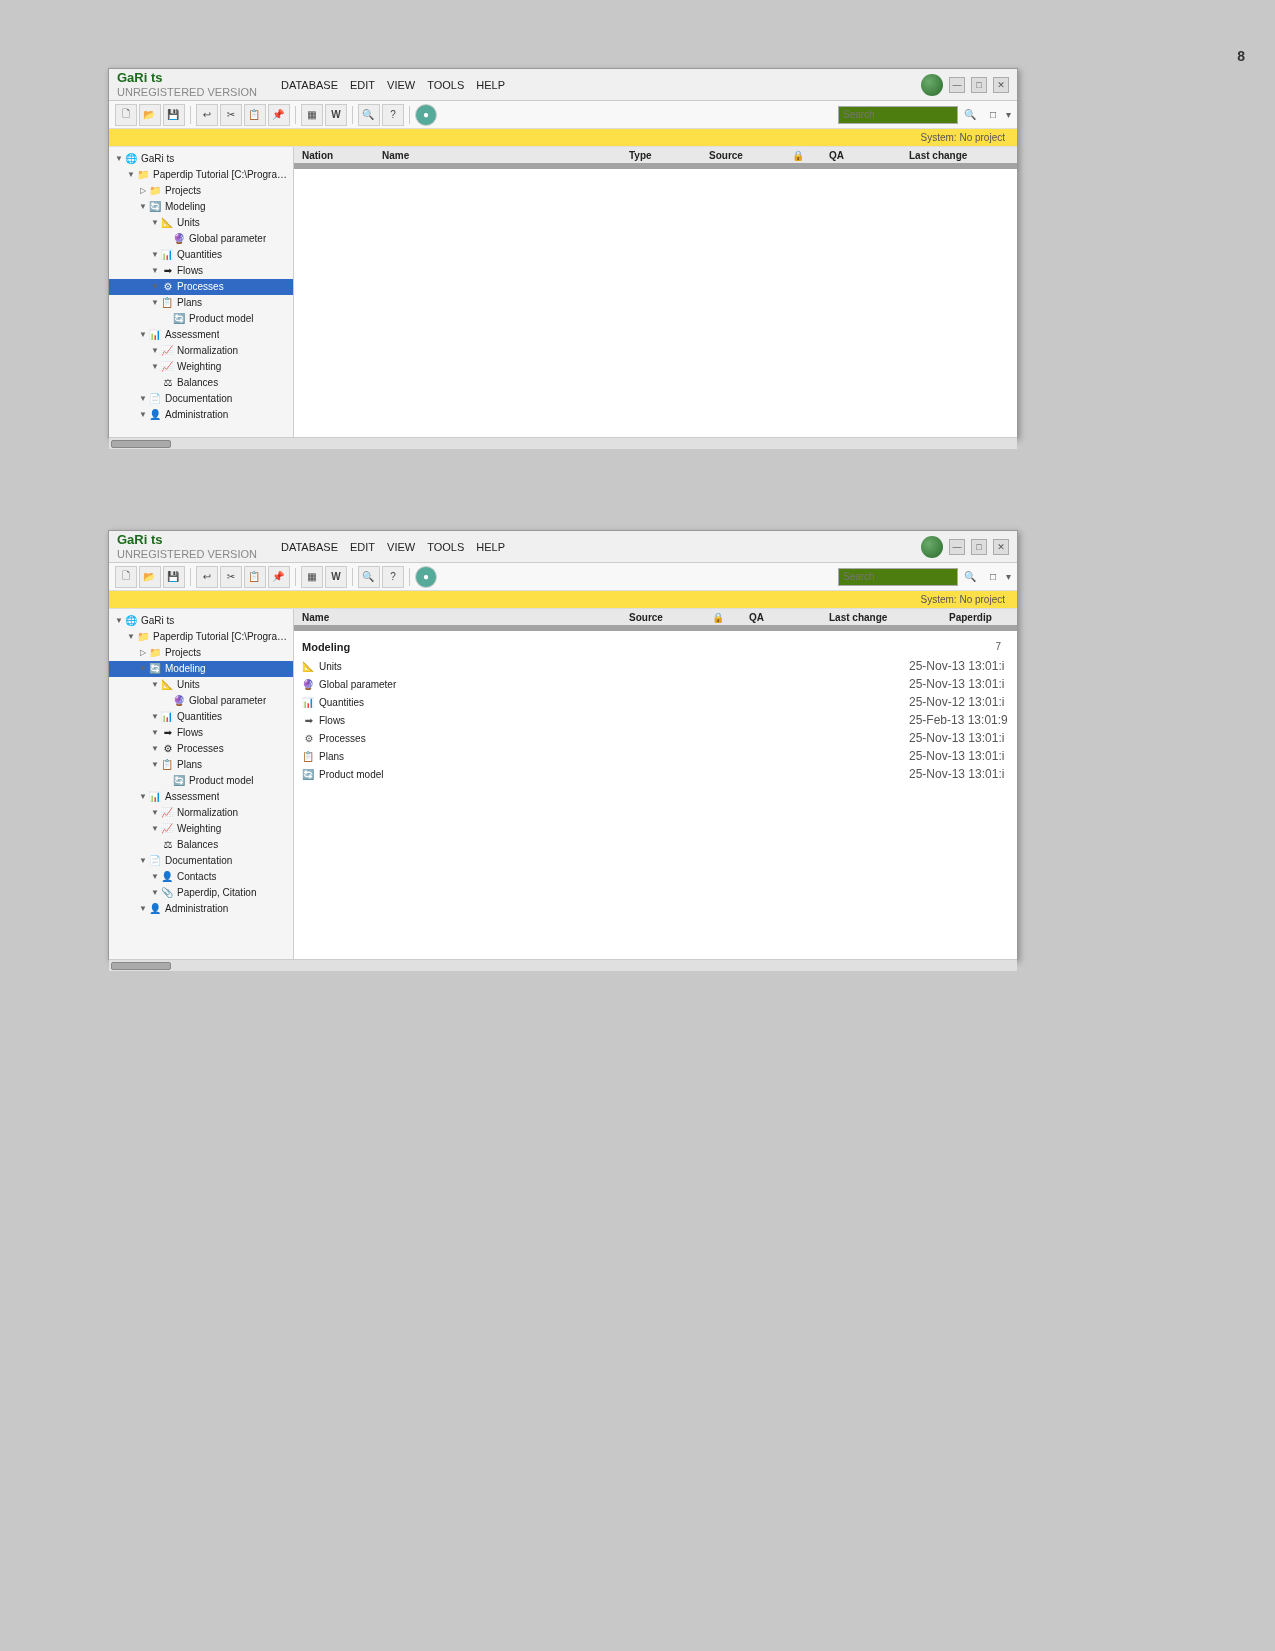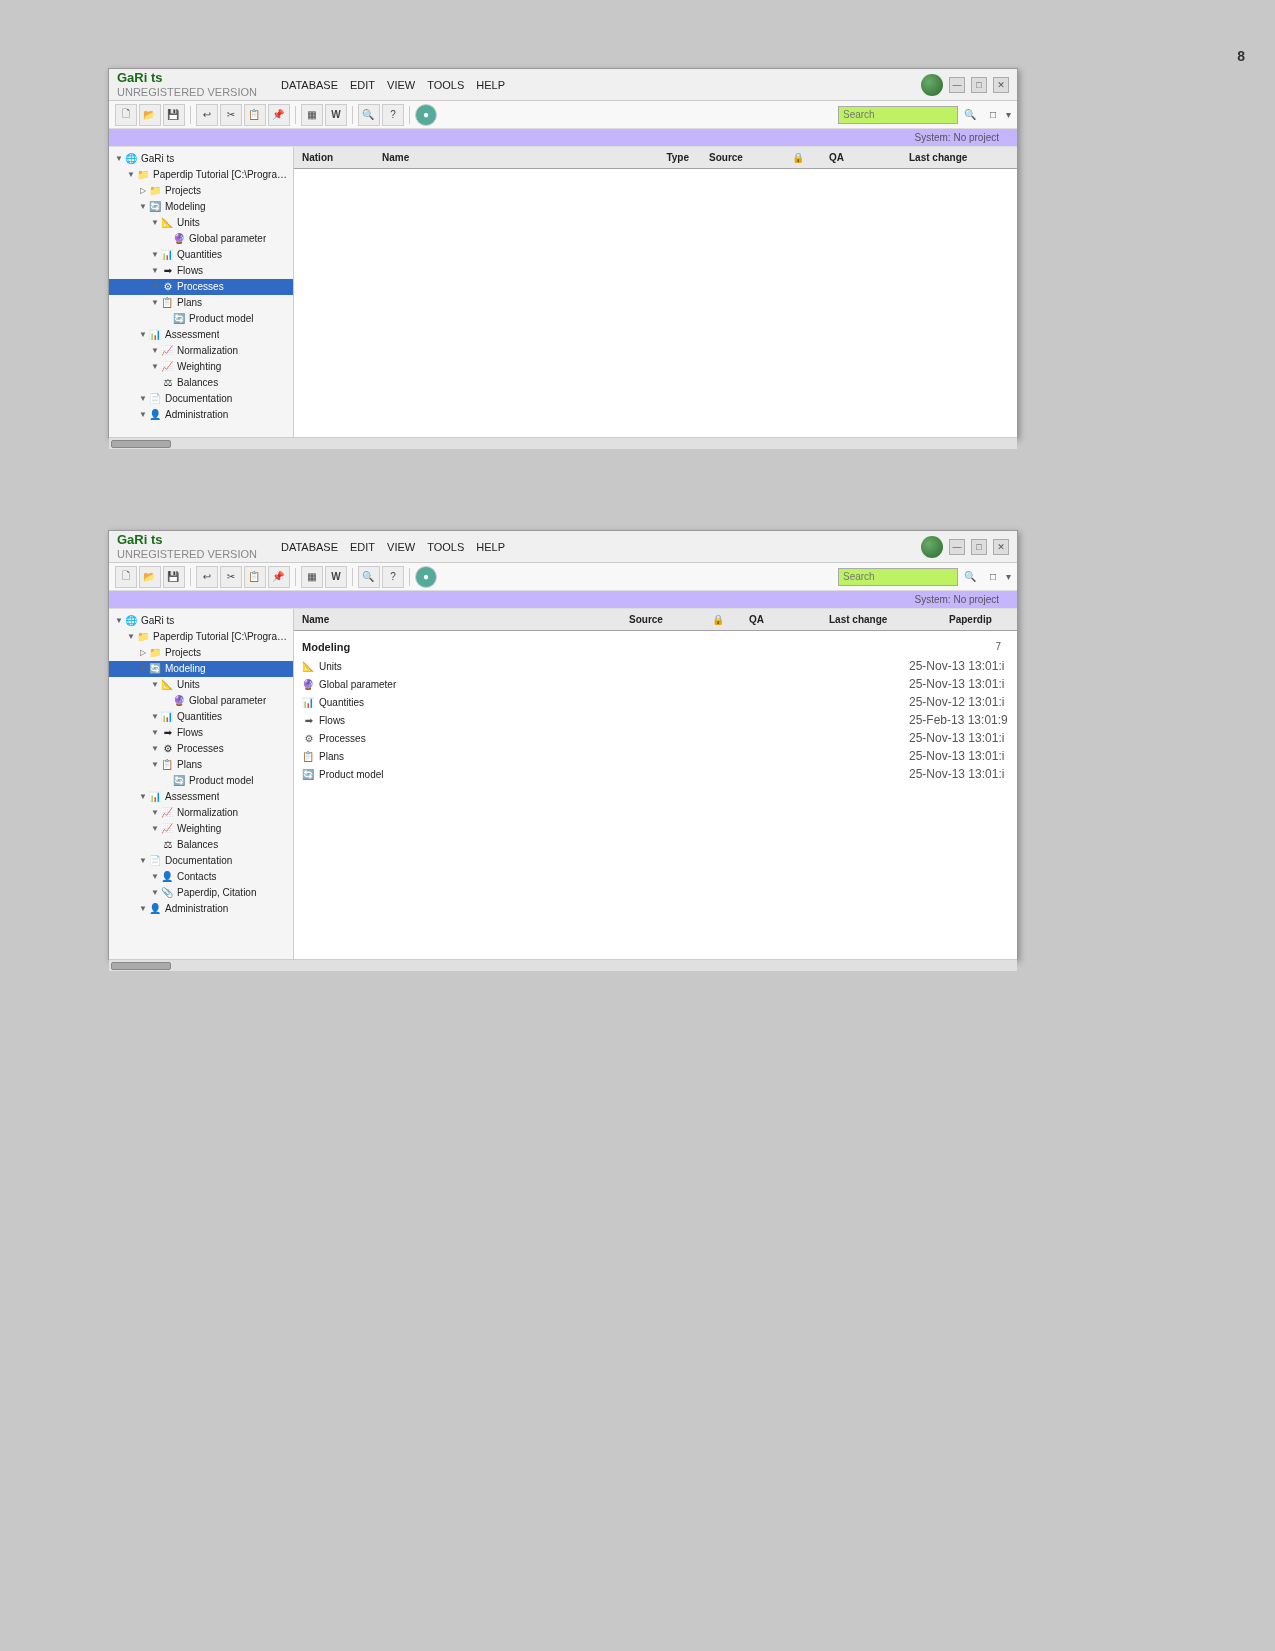--- a/index.html
+++ b/index.html
@@ -118,41 +118,41 @@
       display: flex;
       align-items: center;
       gap: 4px;
     }
     .search-box {
       height: 18px;
       width: 120px;
       border: 1px solid #aaa;
       padding: 0 4px;
       font-size: 10px;
-      background: #bef264;
+      background: #4d7c0f;
     }
     .tb-icon-btn {
       width: 18px;
       height: 18px;
       display: inline-flex;
       align-items: center;
       justify-content: center;
       cursor: pointer;
       font-size: 10px;
       color: #444;
     }
 
     
     .status-bar {
       height: 18px;
-      background: #c4b5fd;
+      background: #fde047;
       border-bottom: 1px solid #ddd;
       display: flex;
       align-items: center;
-      padding: 0 18px;
+      padding: 0 12px;
       justify-content: flex-end;
       font-size: 10px;
       color: #555;
     }
 
     
     .main-area {
       display: flex;
       height: calc(100% - 78px);
     }
@@ -213,29 +213,29 @@
       background: #fff;
       overflow: auto;
     }
 
     
     .table-header {
       display: flex;
       align-items: center;
       height: 22px;
       background: #e8e8e8;
-      border-bottom: 1px solid #a3a3a3;
+      border-bottom: 6px solid #a3a3a3;
       padding: 0 8px;
       font-size: 10px;
       font-weight: bold;
       gap: 20px;
     }
     .col-nation { width: 60px; }
     .col-name { flex: 1; }
-    .col-type { width: 60px; text-align: right; }
+    .col-type { width: 60px; }
     .col-source { width: 60px; }
     .col-lock { width: 20px; text-align: center; }
     .col-qa { width: 60px; }
     .col-lastchange { width: 100px; }
     .col-details { width: 60px; }
 
     
     .content-list {
       padding: 4px 8px;
     }

